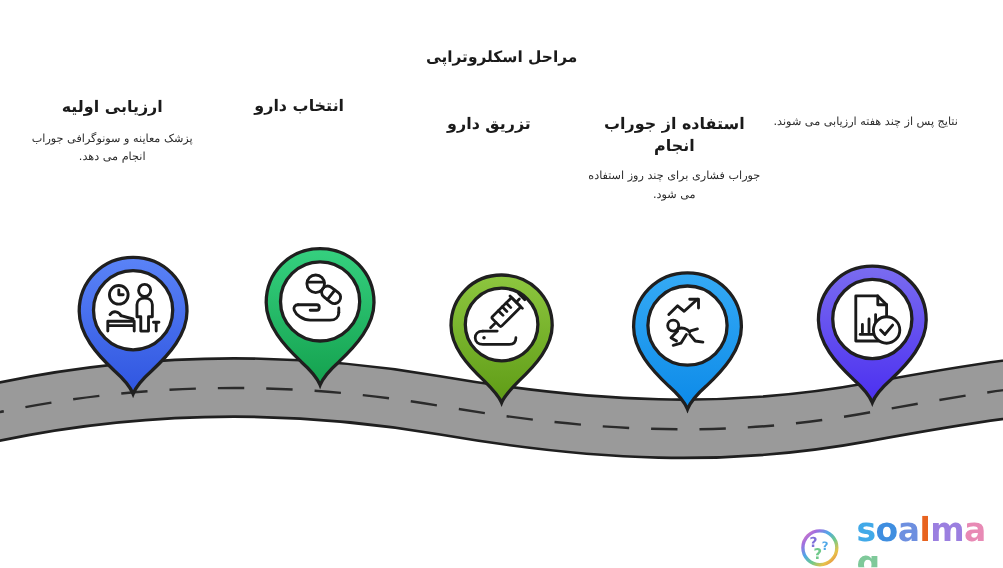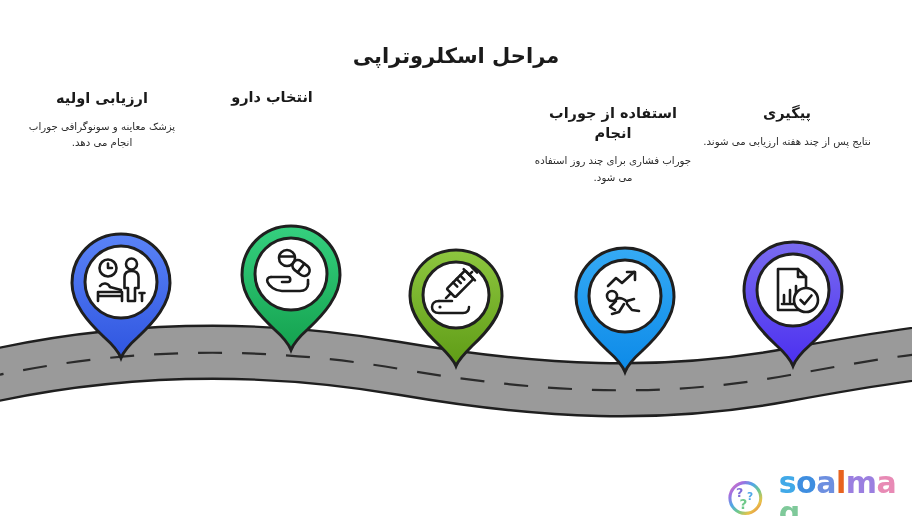--- a/index.html
+++ b/index.html
@@ -19,21 +19,21 @@
     overflow: hidden;
   }
 
   
   #title {
     position: absolute;
     top: 44px;
     left: 0;
     width: 912px;
     text-align: center;
-    font-size: 21px;
+    font-size: 14px;
     font-weight: bold;
     color: #1a1a1a;
     direction: rtl;
     letter-spacing: 0;
   }
 
   
   #road-layer {
     position: absolute;
     left: 0;
@@ -127,30 +127,30 @@
   <div class="step-col" style="left:22px; top:89px; width:160px;">
     <div class="step-heading">ارزیابی اولیه</div>
     <div class="step-body">پزشک معاینه و سونوگرافی جوراب انجام می دهد.</div>
   </div>
 
   <div class="step-col" style="left:192px; top:88px; width:160px;">
     <div class="step-heading">انتخاب دارو</div>
   </div>
 
   <div class="step-col" style="left:362px; top:104px; width:165px;">
+    <div class="step-heading">تزریق دارو</div>
   </div>
 
   <div class="step-col" style="left:533px; top:104px; width:160px;">
     <div class="step-heading">استفاده از جوراب
 انجام</div>
     <div class="step-body" style="">جوراب فشاری برای چند روز استفاده می شود.</div>
   </div>
 
   <div class="step-col" style="left:702px; top:104px; width:170px;">
-    <div class="step-heading">پیگیری</div>
     <div class="step-body">نتایج پس از چند هفته ارزیابی می شوند.</div>
   </div>
 
   <div class="pin" style="left:68px; top:230px;">
     <svg width="106" height="132" viewBox="0 0 106 132" xmlns="http://www.w3.org/2000/svg">
       <defs>
         <linearGradient id="g1" x1="0" y1="0" x2="0" y2="1">
           <stop offset="0%" stop-color="#5a83f7"></stop>
           <stop offset="100%" stop-color="#2f55e0"></stop>
         </linearGradient>

